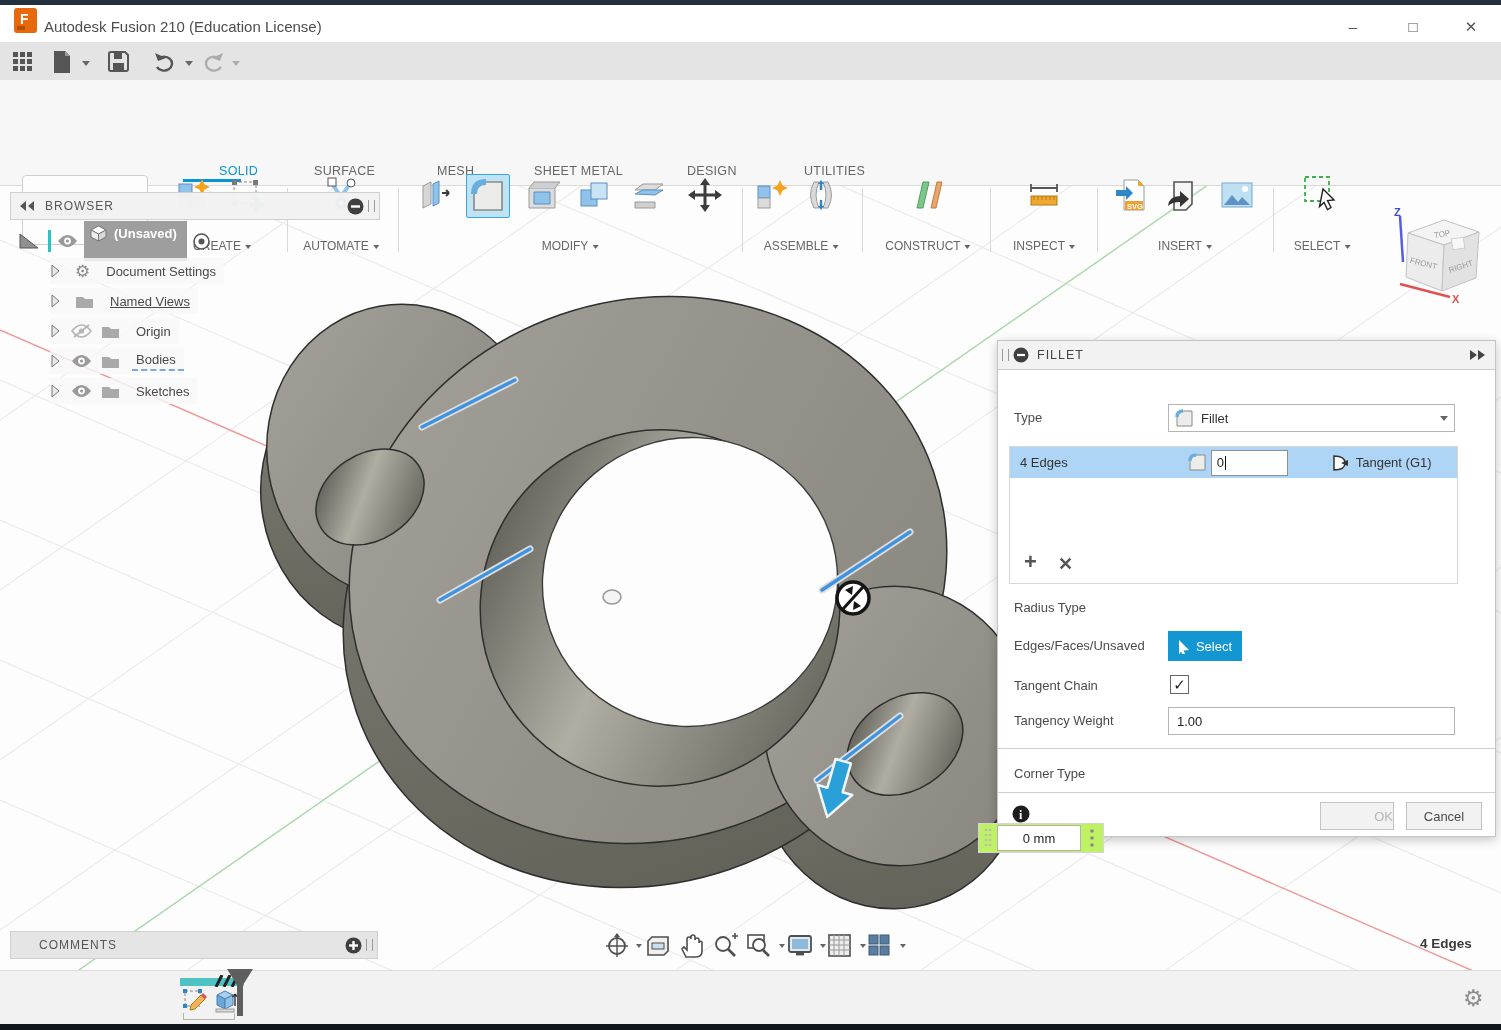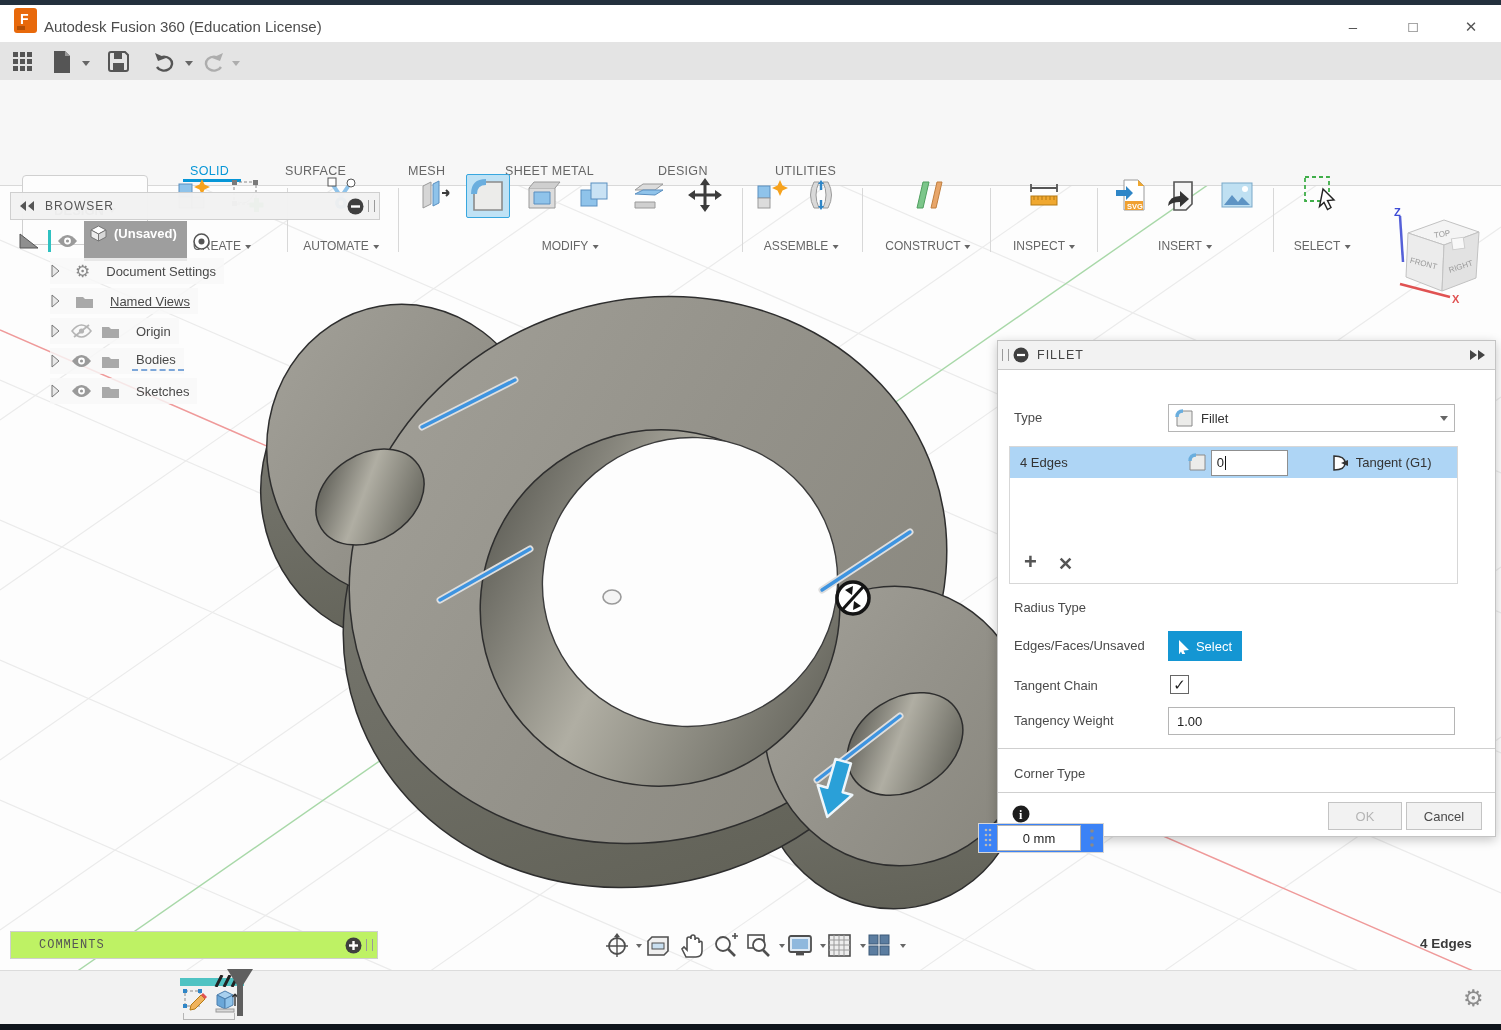--- a/index.html
+++ b/index.html
@@ -15,21 +15,21 @@
   #title-text{left:44px;top:13px;font-size:15px;color:#4d4d4d;}
   .winbtn{top:12px;width:30px;height:20px;text-align:center;font-size:15px;color:#555;line-height:20px;}
   #qat{left:0;top:42px;width:1501px;height:38px;background:#e4e4e4;}
   #doctab{left:508px;top:42px;width:724px;height:38px;background:#fafafa;border-radius:5px 5px 0 0;}
   #tab-title{left:710px;top:52px;font-size:14px;color:#4a4a4a;}
   #newtab{left:1236px;top:42px;width:36px;height:38px;background:#d9d9d9;color:#666;font-size:24px;text-align:center;line-height:36px;}
   
   #ribbon{left:0;top:80px;width:1501px;height:105px;background:#f7f7f7;border-bottom:1px solid #d9d9d9;}
   #design-btn{left:22px;top:95px;width:124px;height:68px;background:#fdfdfd;border:1px solid #d0d0d0;border-radius:4px;
       font-size:13px;font-weight:bold;color:#4a4a4a;display:flex;align-items:center;justify-content:center;}
-  .rtab{top:84px;font-size:12.5px;color:#666;letter-spacing:.3px;}
+  .rtab{top:84px;font-size:12.5px;color:#666;letter-spacing:.3px;margin-left:29px;}
   .rtab.active{color:#0696d7;}
   #solid-underline{left:183px;top:99px;width:58px;height:3px;background:#0696d7;}
   .rsep{top:108px;width:1px;height:64px;background:#d8d8d8;}
   .glabel{top:159px;font-size:12px;color:#666;white-space:nowrap;transform:translateX(-50%);}
   .tool{top:94px;width:42px;height:42px;display:flex;align-items:center;justify-content:center;}
   .tool.sel{background:#bfe2f5;border:1px solid #38a7df;border-radius:2px;}
   
   .phead{background:rgba(242,242,242,.97);border:1px solid #cfcfcf;display:flex;align-items:center;}
   .phead .ttl{font-size:12px;color:#555;letter-spacing:1px;}
   .handle{width:5px;height:12px;border-left:1px solid #9a9a9a;border-right:1px solid #9a9a9a;margin:0 4px;}
@@ -46,21 +46,21 @@
   #edge-row{height:31px;background:#aed5f5;display:flex;align-items:center;font-size:13px;color:#333;}
   #radius-box{width:70px;height:24px;background:#fff;border:1px solid #8f8f8f;display:flex;align-items:center;padding-left:5px;font-size:13px;color:#222;}
   .cursorbar{display:inline-block;width:1px;height:14px;background:#111;margin-left:1px;}
   .btn{display:flex;align-items:center;justify-content:center;font-size:13px;border:1px solid #c4c4c4;background:#f2f2f2;color:#4a4a4a;}
   #select-btn{position:absolute;left:170px;width:74px;height:30px;background:#1496d3;color:#fff;border:none;display:flex;align-items:center;justify-content:center;font-size:13px;gap:5px;}
   #tw-input{position:absolute;left:170px;width:287px;height:28px;border:1px solid #b5b5b5;box-sizing:border-box;display:flex;align-items:center;padding-left:8px;font-size:13px;color:#222;background:#fff;}
   
   #timeline{left:0;top:970px;width:1501px;height:54px;background:#f2f2f2;border-top:1px solid #dcdcdc;}
   #botstrip{left:0;top:1024px;width:1501px;height:6px;background:#10151c;}
   #status-4edges{left:1420px;top:936px;font-size:13.5px;font-weight:bold;color:#3a3a3a;}
-  #dim-wrap{left:978px;top:823px;height:28px;background:#3b82f6;border:1px solid #d5d5d5;display:flex;align-items:center;justify-content:flex-end;}
+  #dim-wrap{left:978px;top:823px;height:28px;background:#bef264;border:1px solid #d5d5d5;display:flex;align-items:center;justify-content:flex-end;}
   #dim-input{width:82px;height:24px;background:#fff;border:1px solid #b3b3b3;display:flex;align-items:center;justify-content:center;font-size:13px;color:#222;}
   .navtool{top:932px;width:27px;height:27px;display:flex;align-items:center;justify-content:center;}
 </style>
 </head>
 <body>
 
 <div id="app">
 
   <svg class="abs" style="left:0;top:185px;" width="1501" height="845" viewBox="0 185 1501 845">
     <defs>
@@ -149,21 +149,21 @@
     </g>
   </svg>
 
   <div class="abs" id="deskstrip"></div>
   <div class="abs" id="titlebar">
     <svg class="abs ico" style="left:14px;top:3px" width="23" height="25">
       <rect width="23" height="25" rx="3" fill="#e8690b"></rect>
         <text x="6" y="16" font-size="14" font-weight="bold" fill="#fff" font-family="Liberation Sans">F</text>
       <rect x="3" y="18" width="8" height="4" fill="#b44f04"></rect>
     </svg>
-    <span class="abs" id="title-text">Autodesk Fusion 360 (Education License)</span>
+    <span class="abs" id="title-text">Autodesk Fusion 210 (Education License)</span>
     <span class="abs winbtn" style="left:1338px">–</span>
     <span class="abs winbtn" style="left:1398px">□</span>
     <span class="abs winbtn" style="left:1456px">✕</span>
   </div>
 
   <div class="abs" id="qat">
     <svg class="abs ico" style="left:12px;top:9px" width="22" height="22">
       <g fill="#555">
           <rect x="1" y="1" width="5" height="5"></rect>
           <rect x="8" y="1" width="5" height="5"></rect>
@@ -558,21 +558,21 @@
 
       <div class="abs" style="left:0;top:378px;width:100%;height:1px;background:#cfcfcf;"></div>
 
       <span class="abs dlabel" style="left:16px;top:396px;">Corner Type</span>
 
       <div class="abs" style="left:0;top:422px;width:100%;height:44px;border-top:1px solid #cfcfcf;">
         <svg class="abs ico" style="left:14px;top:12px" width="18" height="18">
           <circle cx="9" cy="9" r="8.5" fill="#1d1d1d"></circle>
             <text x="7" y="13.5" font-size="12" font-weight="bold" fill="#fff" font-family="Liberation Serif">i</text>
         </svg>
-        <div class="abs btn" style="left:330px;top:9px;width:72px;height:26px;color:#b5b5b5;">
+        <div class="abs btn" style="left:322px;top:9px;width:72px;height:26px;color:#b5b5b5;justify-content:flex-end;">
           <span>OK</span>
         </div>
         <div class="abs btn" style="left:408px;top:9px;width:74px;height:26px;">
           <span>Cancel</span>
         </div>
       </div>
     </div>
   </div>
 
   <div class="abs" id="dim-wrap">
@@ -596,21 +596,21 @@
           <circle cx="11" cy="5" r="1.8"></circle>
           <circle cx="11" cy="12" r="1.8"></circle>
           <circle cx="11" cy="19" r="1.8"></circle>
         </g>
     </svg>
   </div>
 
   <span class="abs" id="status-4edges">4 Edges</span>
 
   <div class="abs" style="left:10px;top:931px;width:368px;">
-    <div class="phead" style="height:26px;background:#bef264;font-family:Liberation Mono, monospace;">
+    <div class="phead" style="height:26px;background:#e5e5e5;">
       <span class="ttl" style="margin-left:28px">COMMENTS</span>
       <svg class="ico" style="margin-left:auto" width="17" height="17">
         <circle cx="8.5" cy="8.5" r="8" fill="#3f3f3f"></circle>
           <rect x="4" y="7.3" width="9" height="2.4" fill="#fff"></rect>
           <rect x="7.3" y="4" width="2.4" height="9" fill="#fff"></rect>
       </svg>
       <span class="handle"></span>
     </div>
   </div>
 

